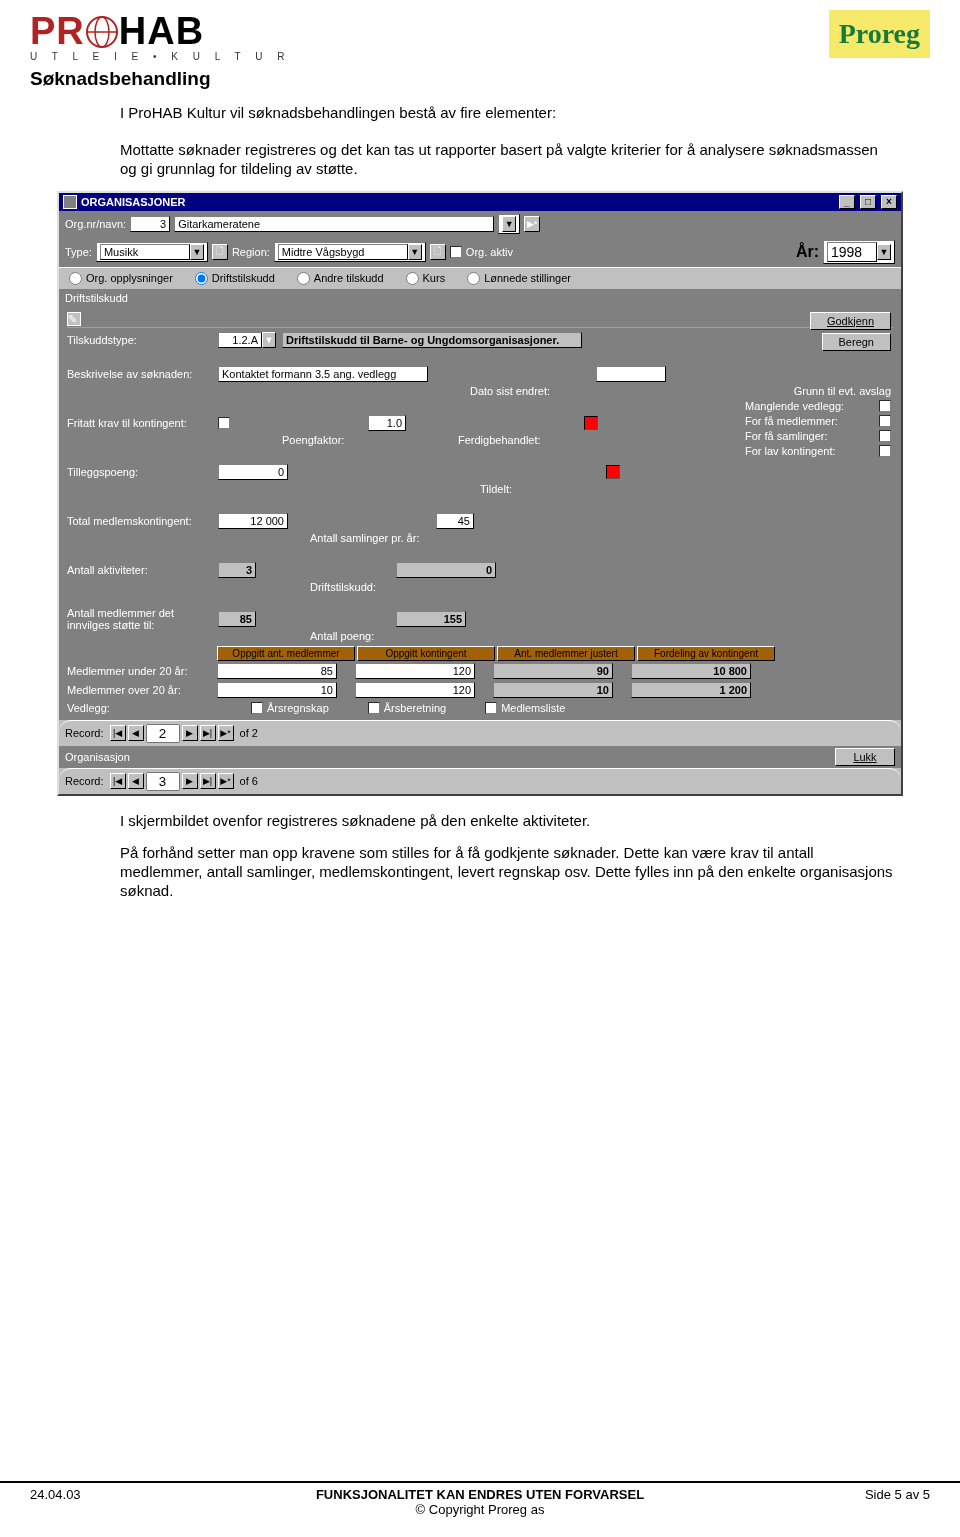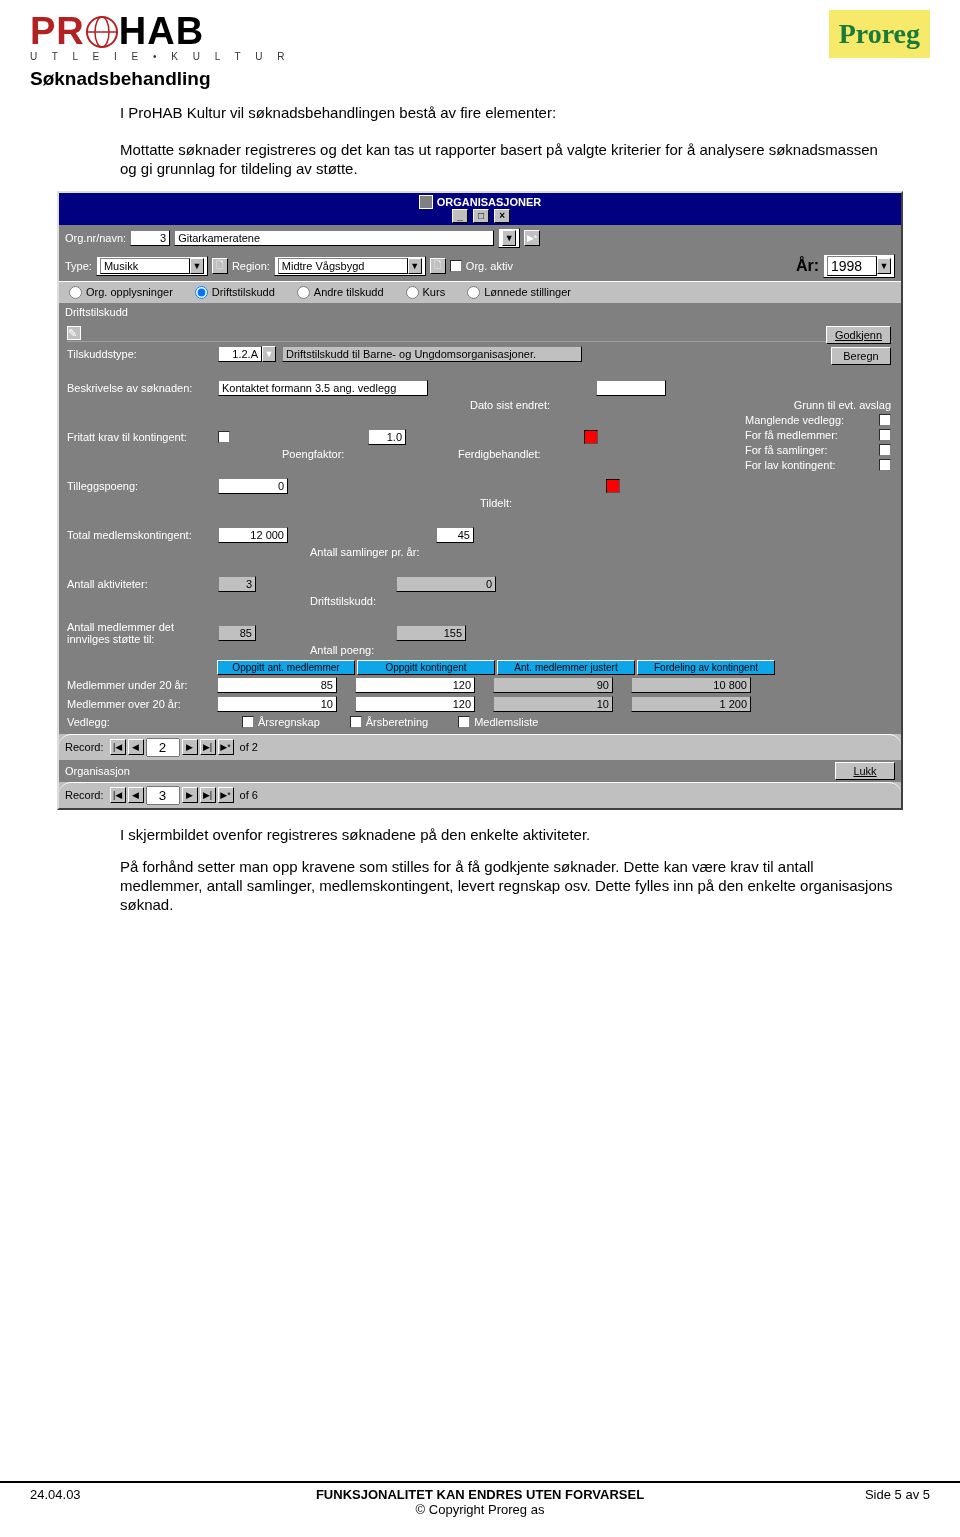--- a/index.html
+++ b/index.html
@@ -19,21 +19,21 @@
   .intro { margin-left: 90px; margin-bottom: 14px; }
   .intro p { margin-bottom: 6px; }
   ul.arrows { list-style: none; margin-left: 40px; }
   ul.arrows li::before { content: "⇒  "; font-weight: bold; }
   ul.arrows li { margin-bottom: 3px; }
   .para { margin: 20px 0 12px 90px; max-width: 760px; line-height: 1.25; }
   .para2 { margin: 14px 0 8px 90px; max-width: 780px; line-height: 1.25; }
 
   
   .win { width: 846px; margin: 10px auto 16px auto; background: #c0c0c0; border: 2px solid #404040; border-top-color:#dfdfdf; border-left-color:#dfdfdf; font-family: Tahoma, Arial, sans-serif; font-size: 11px; color:#000; }
-  .titlebar { background: #000080; color: #fff; display:flex; justify-content:space-between; align-items:center; padding: 2px 4px; font-weight: bold; flex-direction: column; }
+  .titlebar { background: #000080; color: #fff; display:flex; justify-content:space-between; align-items:center; padding: 2px 4px; font-weight: bold; }
   .titlebar-left { display:flex; align-items:center; gap:4px; }
   .titlebar-icon { width:14px; height:14px; background:#808080; border:1px solid #fff; }
   .winbtns span { display:inline-block; width:16px; height:14px; background:#c0c0c0; border:1px solid #000; border-top-color:#fff; border-left-color:#fff; text-align:center; line-height:12px; font-size:10px; color:#000; margin-left:2px; }
 
   .row { display:flex; align-items:center; padding: 3px 6px; gap:4px; flex-wrap: nowrap; color:#fff; }
   .row .lbl { color:#fff; white-space:nowrap; }
   .row input[type=text], .row .combo, .panel input[type=text] { background:#fff; border:1px solid #000; border-top-color:#808080; border-left-color:#808080; padding: 1px 3px; font-size:11px; color:#000; }
   .combo { display:inline-flex; align-items:center; }
   .combo .dd { width:14px; height:16px; background:#c0c0c0; border:1px solid #000; border-top-color:#fff; border-left-color:#fff; display:inline-flex; align-items:center; justify-content:center; font-size:9px; }
   .smallbtn, .navbtn { width:16px; height:16px; background:#c0c0c0; border:1px solid #000; border-top-color:#fff; border-left-color:#fff; display:inline-flex; align-items:center; justify-content:center; font-size:9px; }
@@ -45,35 +45,35 @@
   .radiorow input[type=radio]{margin:0;}
 
   .subhdr { background:#808080; color:#fff; padding:2px 6px; }
 
   .panel { background:#808080; color:#fff; padding: 6px 8px; position:relative; }
   .panel .prow { display:flex; align-items:center; margin-bottom:4px; gap:6px; }
   .panel .col-l { width:145px; }
   .panel .field-s { width:38px; text-align:right; }
   .panel .field-m { width:70px; text-align:right; }
   .panel .field-l { width:170px; }
-  .disabled { background:#c0c0c0 !important; color:#555; }
+  .disabled { background:#c0c0c0 !important; color:#555;font-weight:bold; }
   .redbox { width:14px; height:14px; background:#f00; border:1px inset #000; display:inline-block; }
   .panel .mid-l { width:120px;margin-top:33px; }
-  .btn3d { background:#c0c0c0; color:#000; border:1px solid #000; border-top-color:#fff; border-left-color:#fff; padding:2px 8px; font-size:11px; min-width:60px; text-align:center; }
+  .btn3d { background:#c0c0c0; color:#000; border:1px solid #000; border-top-color:#fff; border-left-color:#fff; padding:2px 16px; font-size:11px; min-width:60px; text-align:center; }
   .rightcol { position:absolute; right:10px; top:6px; display:flex; flex-direction:column; gap:3px; align-items:flex-end;}
   .reason { display:flex; align-items:center; gap:4px; justify-content:flex-end; }
   .reason .rl { width:130px; text-align:left; }
 
   .colhdrs { display:flex; margin:4px 0 2px 0; }
   .colhdrs .sp { width:150px; }
-  .colhdrs .ch { flex:0 0 138px; background:#0ea5e9; color:#000; border:1px solid #000; border-top-color:#fff; border-left-color:#fff; text-align:center; font-size:10px; padding:1px 0; margin-right:2px;}
+  .colhdrs .ch { flex:0 0 138px; background:#a16207; color:#000; border:1px solid #000; border-top-color:#fff; border-left-color:#fff; text-align:center; font-size:10px; padding:1px 0; margin-right:2px;}
   .memrow { display:flex; align-items:center; margin-bottom:3px;}
   .memrow .ml { width:150px; }
   .memrow input { width:120px; text-align:right; margin-right:18px;}
-  .attrow { display:flex; gap:30px; margin-top:4px;}
+  .attrow { display:flex; gap:39px; margin-top:4px;}
   .attrow label{display:flex;align-items:center;gap:4px;}
 
   .footerrow { background:#c0c0c0; color:#000; display:flex; align-items:center; padding:3px 6px; gap:2px; border-top:1px solid #fff;border-radius:12px;}
   .footerrow .lbl{margin-right:4px;}
   .footerrow input{width:34px;text-align:center;}
 
   .win-bottom{display:flex;justify-content:space-between;align-items:center;background:#808080;color:#fff;padding:2px 6px;}
   .win-bottom .btn3d{min-width:60px;}
 
   

